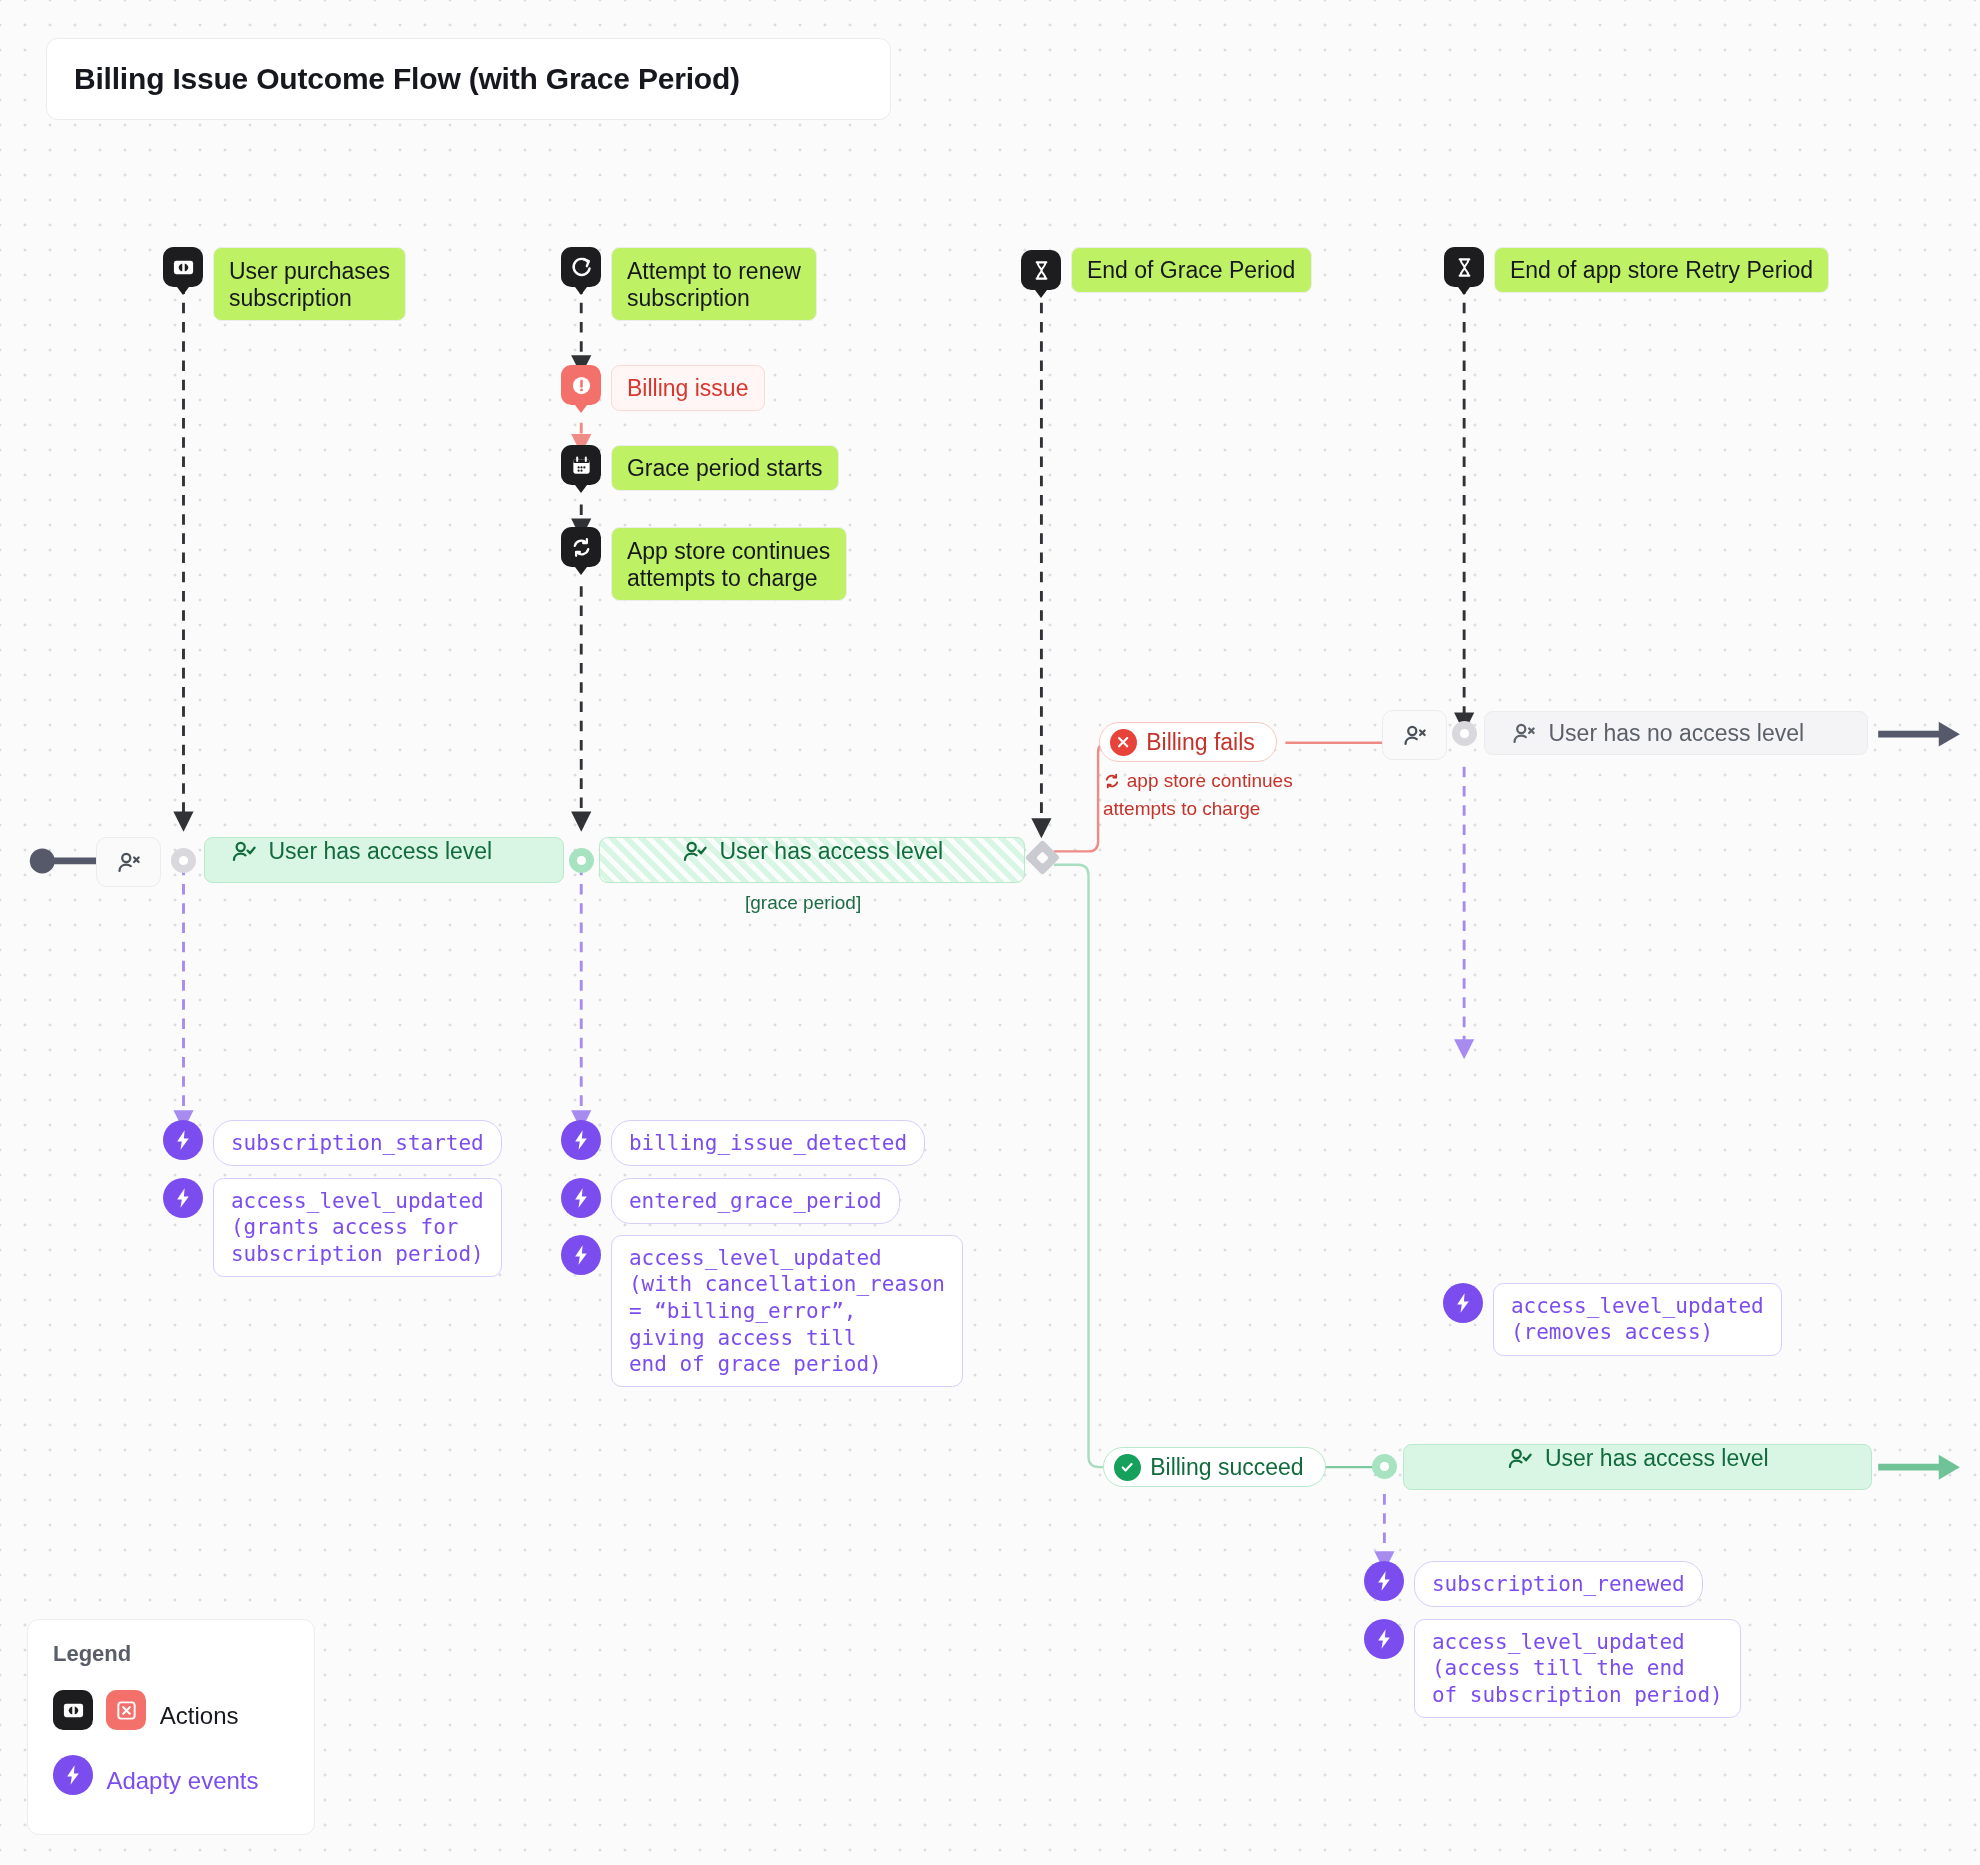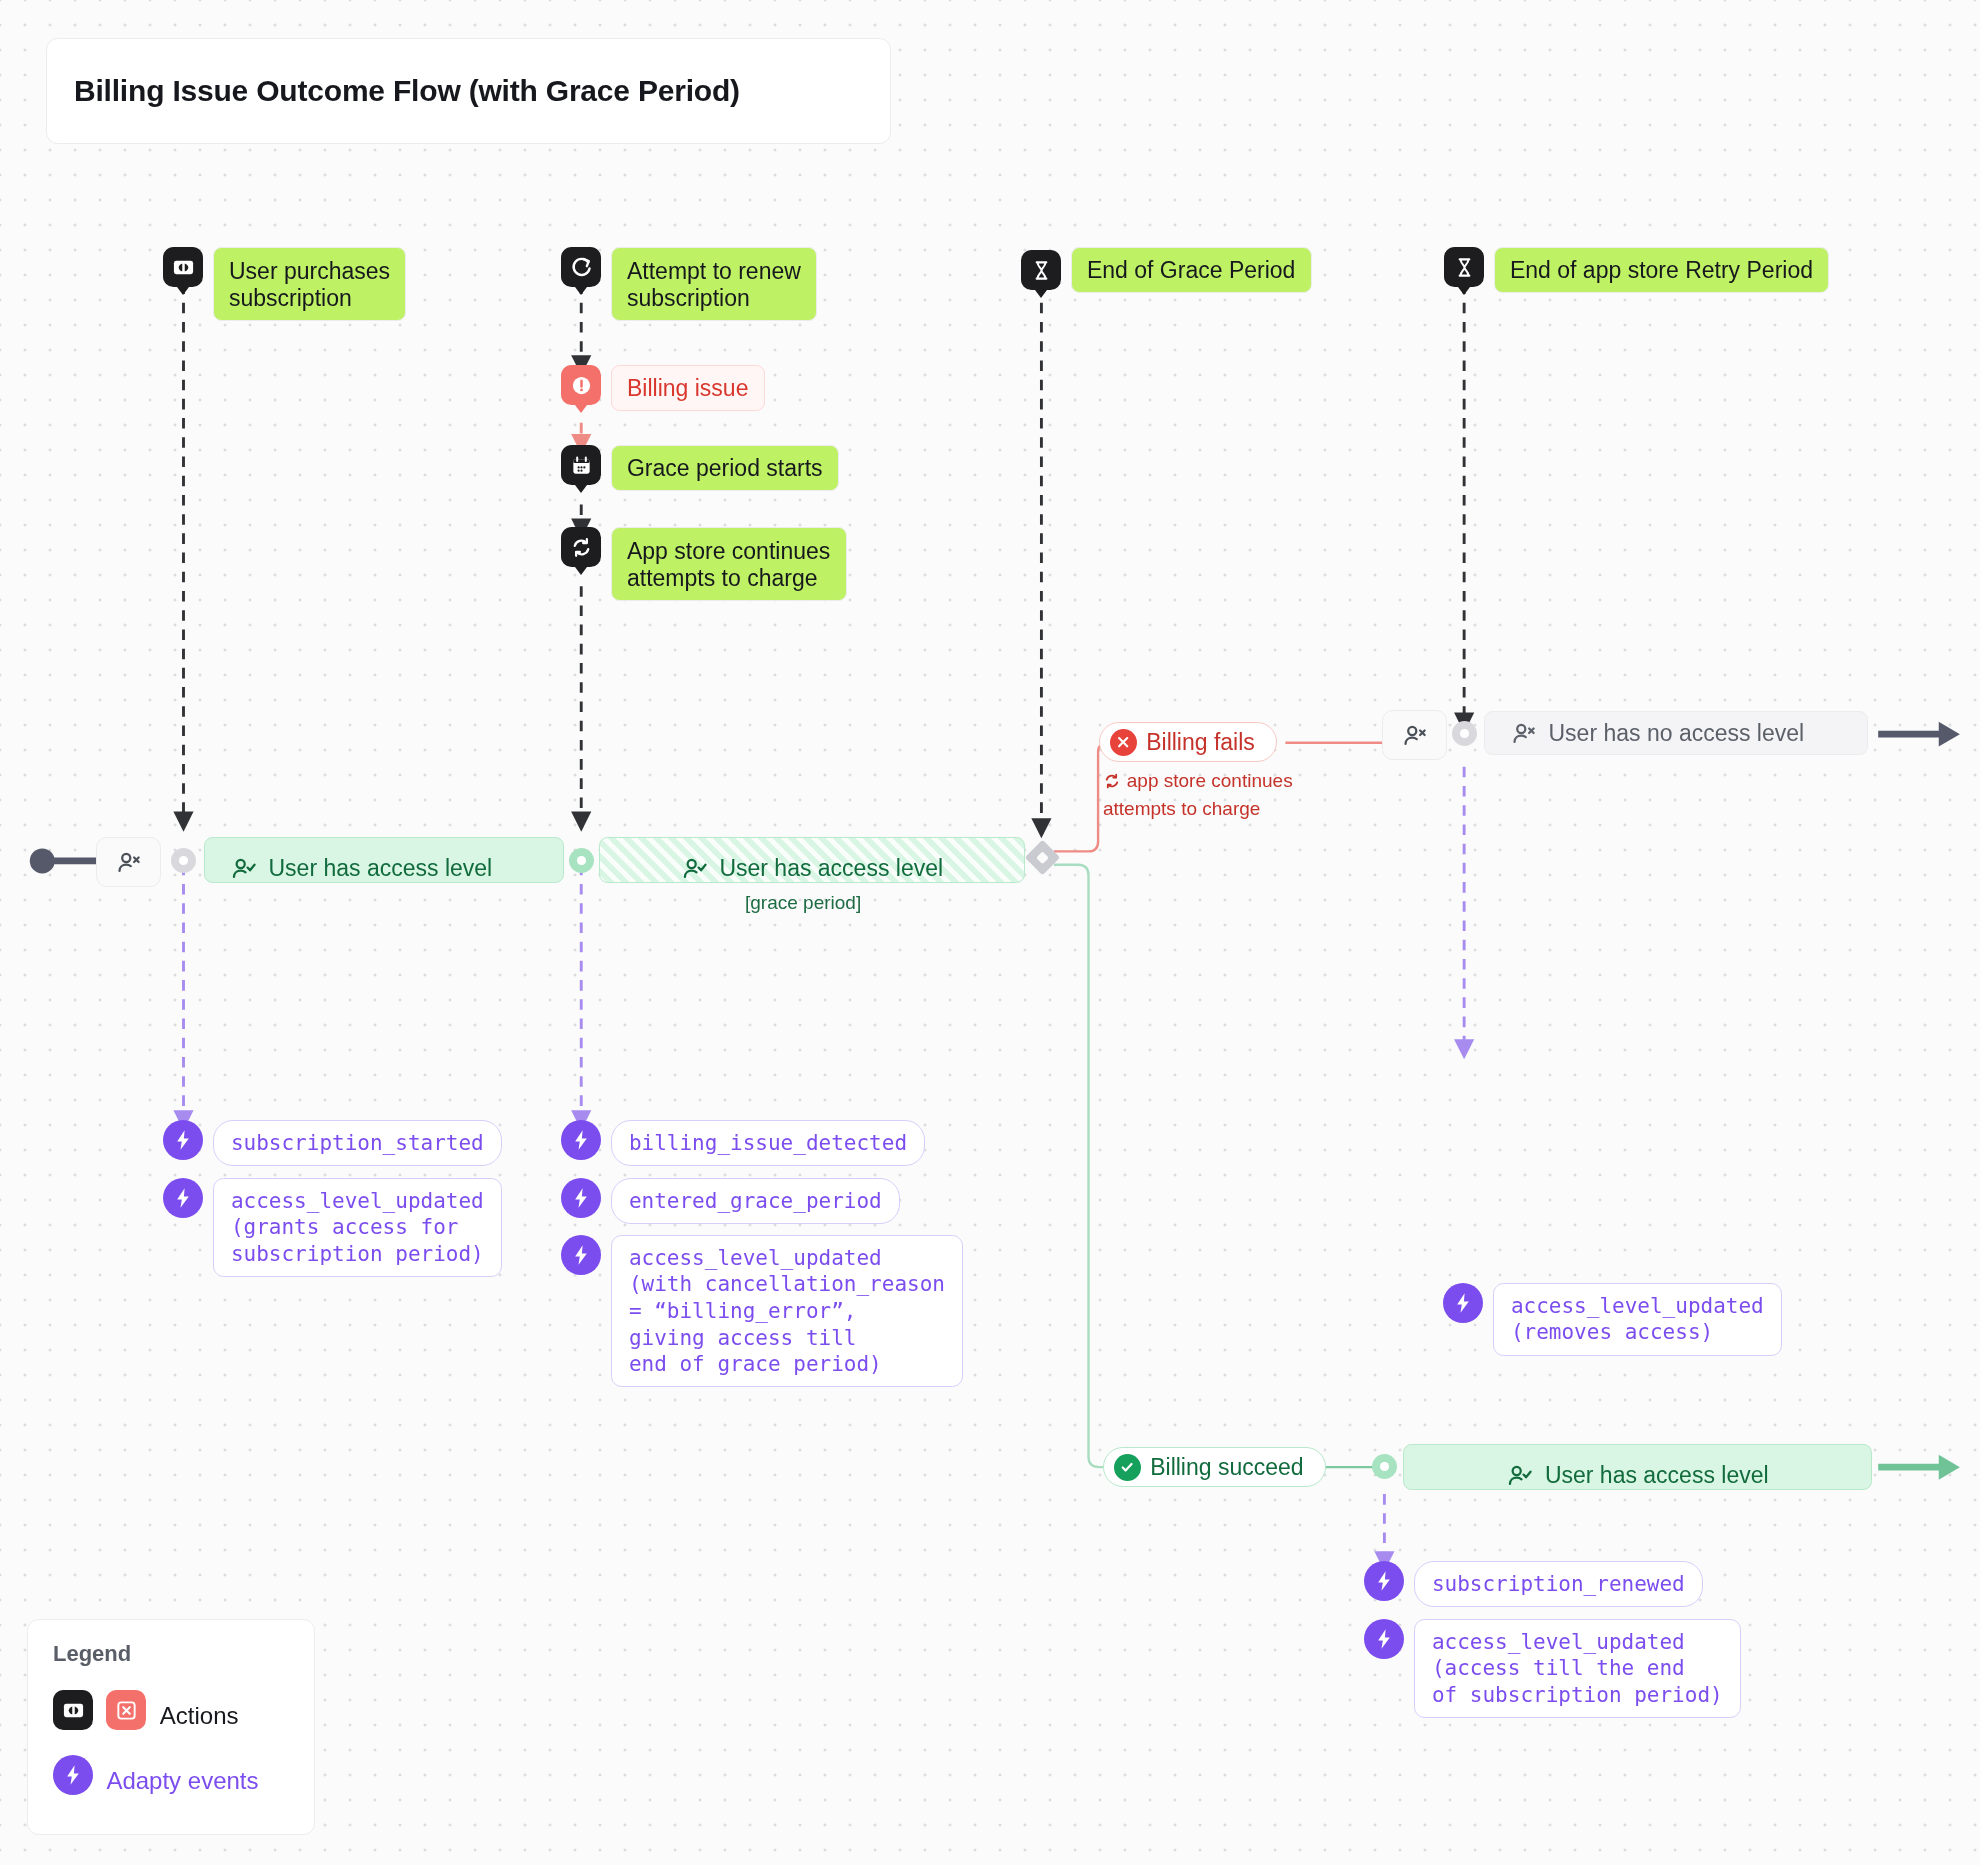--- a/index.html
+++ b/index.html
@@ -16,21 +16,21 @@
     background-color:#fbfbfb;
     background-image:radial-gradient(#d3d3d8 1.3px, transparent 1.4px);
     background-size:25px 25px;
     background-position:12.5px 12.5px;
   }
   #layer{position:absolute;inset:0;}
   svg#wires{position:absolute;left:0;top:0;width:1981px;height:1866px;pointer-events:none;}
 
   
   .title-card{
-    position:absolute;left:46px;top:38px;width:845px;height:106px;
+    position:absolute;left:46px;top:38px;width:845px;height:82px;
     background:#ffffff;border:1px solid #ececef;border-radius:11.5px;
     display:flex;align-items:center;padding:0 27px;box-sizing:border-box;
   }
   .title-card span{font-size:30px;font-weight:bold;color:#16181d;letter-spacing:-0.2px;}
 
   
   .node{position:absolute;display:flex;align-items:flex-start;}
   .badge{
     width:40px;height:40px;border-radius:10.6px;background:#1d1d1f;
     display:flex;align-items:center;justify-content:center;flex:0 0 auto;
@@ -48,21 +48,21 @@
     margin-left:9.6px;background:#bef264;border:1px solid #ececef;border-radius:8.6px;
     padding:8.6px 15.4px;font-size:23px;line-height:1.18;color:#16181d;
     box-sizing:border-box;min-height:40px;display:flex;align-items:center;
   }
   .label.two{align-items:flex-start;padding-top:9.6px;}
   .label.redbox{background:#fff6f5;border-color:#fbd9d6;color:#d9372e;}
 
   
   .bar{
     position:absolute;height:46px;border-radius:8.6px;
-    display:flex;align-items:flex-end;box-sizing:border-box;
+    display:flex;align-items:flex-start;box-sizing:border-box;
     font-size:23px;
   }
   .bar.green{background:#d9f5e3;border:1px solid #b7e9ca;color:#116b3d;}
   .bar.green.hatch{
     background-color:#d9f5e3;
     background-image:repeating-linear-gradient(45deg,rgba(255,255,255,.85) 0 4.8px,rgba(255,255,255,0) 4.8px 10.6px);
   }
   .bar .bicon{margin:0 11.5px 0 25px;display:flex;align-items:center;}
   .bar .btext{white-space:nowrap;}
   .bar.center{justify-content:center;}

